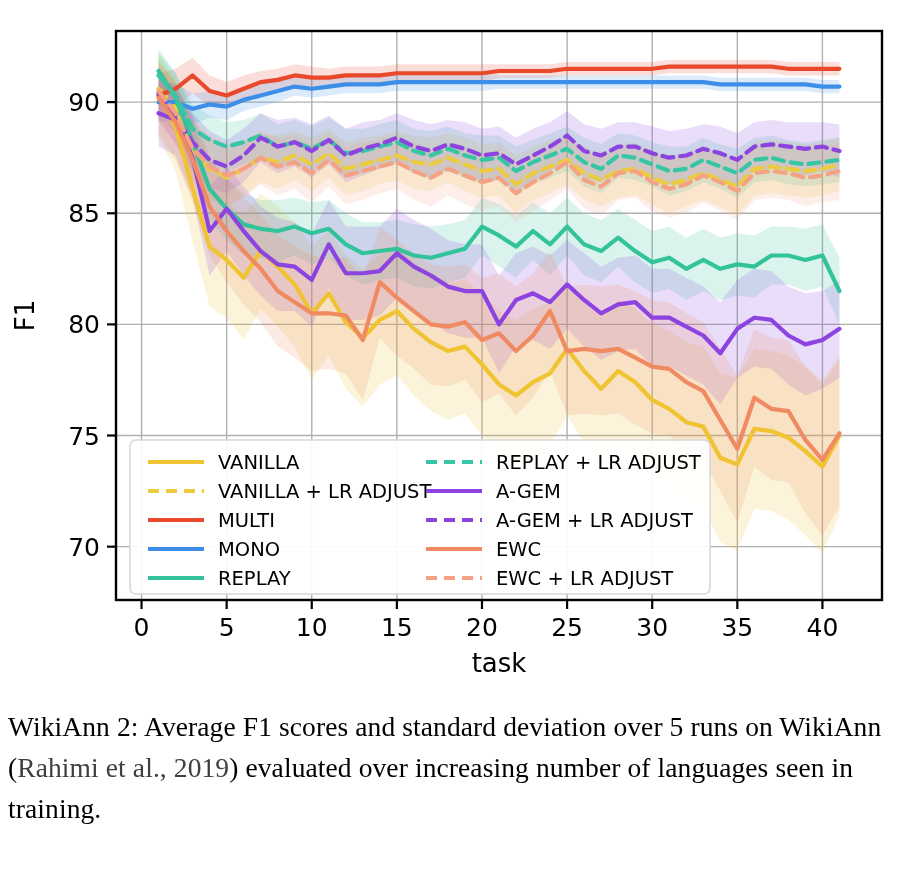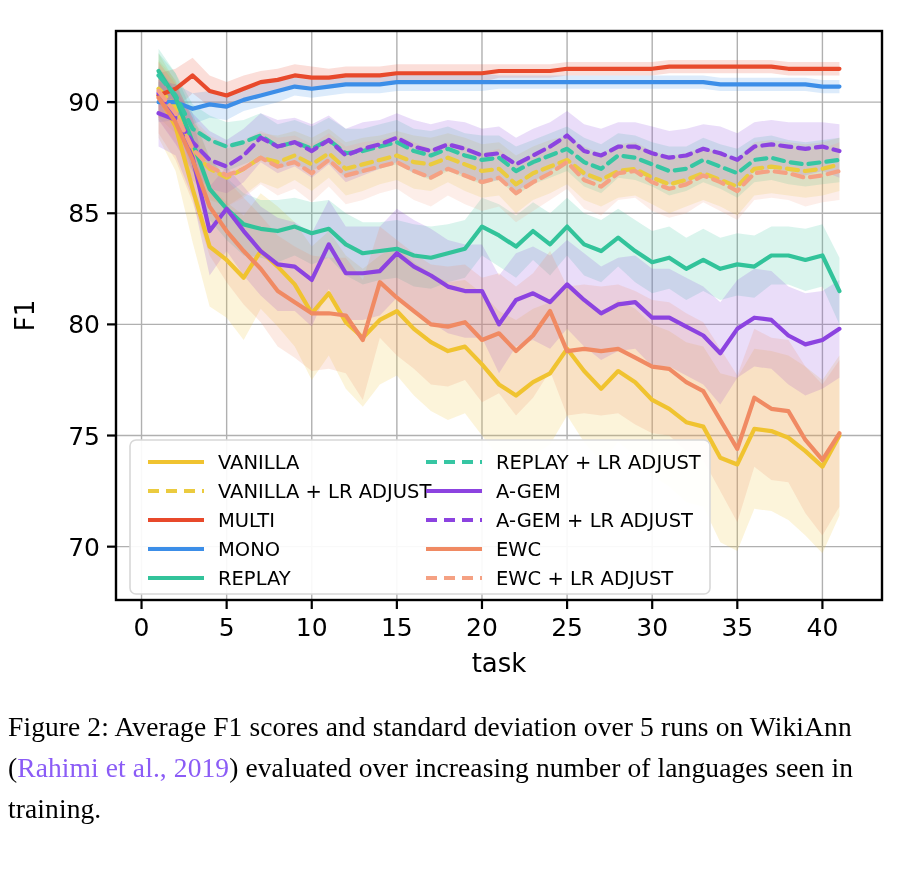--- a/index.html
+++ b/index.html
@@ -9,21 +9,21 @@
     overflow:hidden;
   }
   #figure-root{position:relative;width:918px;height:880px;}
   #chart-area{position:absolute;left:0;top:0;width:918px;height:700px;}
   #caption-block{
     position:absolute;left:8px;top:706px;width:902px;
     font-family:"Liberation Serif", serif;
     font-size:27.5px;line-height:41px;color:#000000;
     letter-spacing:.1px;
   }
-  #caption-block .cite{color:#8b5cf6;margin-top:40px;}
+  #caption-block .cite{color:#404040;margin-top:40px;}
   svg{display:block;}
   .axis-label{font-family:"DejaVu Sans", sans-serif;font-size:26px;fill:#000;}
   .tick-label{font-family:"DejaVu Sans", sans-serif;font-size:25px;fill:#000;}
   .legend-label{font-family:"DejaVu Sans", sans-serif;font-size:19.5px;fill:#000;}
 </style>
 </head>
 <body>
 
 <div id="figure-root">
 
@@ -125,16 +125,16 @@
           <text x="496" y="527" class="legend-label">A-GEM + LR ADJUST</text>
           <line x1="426" y1="549" x2="482" y2="549" stroke="#f08a63" stroke-width="4.2" stroke-linecap="butt"></line>
           <text x="496" y="556" class="legend-label">EWC</text>
           <line x1="426" y1="578" x2="482" y2="578" stroke="#f5a183" stroke-width="4.2" stroke-linecap="butt" stroke-dasharray="11,7"></line>
           <text x="496" y="585" class="legend-label">EWC + LR ADJUST</text>
         </g>
       </svg>
   </div>
 
   <div id="caption-block">
-    <span>Figure 2:</span><span> Average F1 scores and standard deviation over 5 runs on WikiAnn (</span><span class="cite">Rahimi et al., 2019</span><span>) evaluated over increasing number of languages seen in training.</span>
+    <span>WikiAnn 2:</span><span> Average F1 scores and standard deviation over 5 runs on WikiAnn (</span><span class="cite">Rahimi et al., 2019</span><span>) evaluated over increasing number of languages seen in training.</span>
   </div>
 
 </div>
 
 </body></html>

